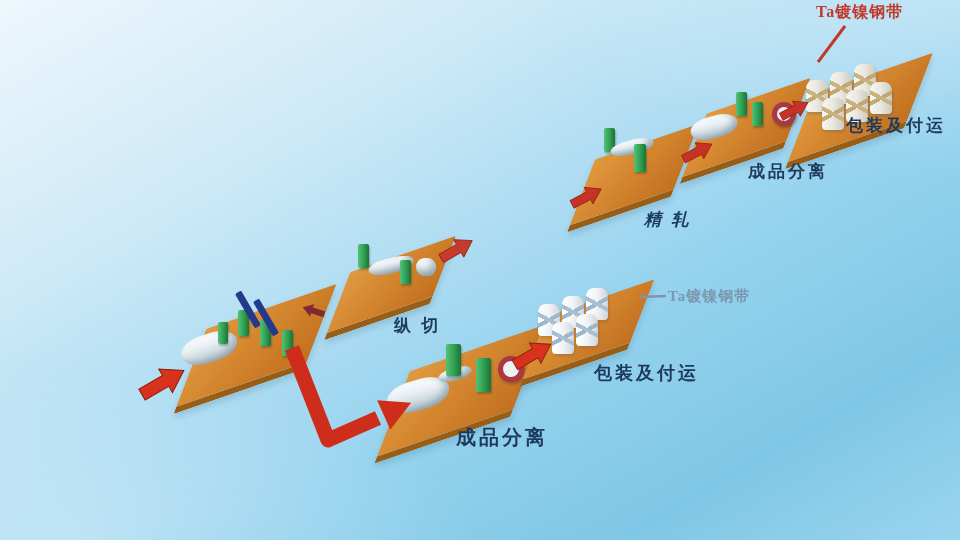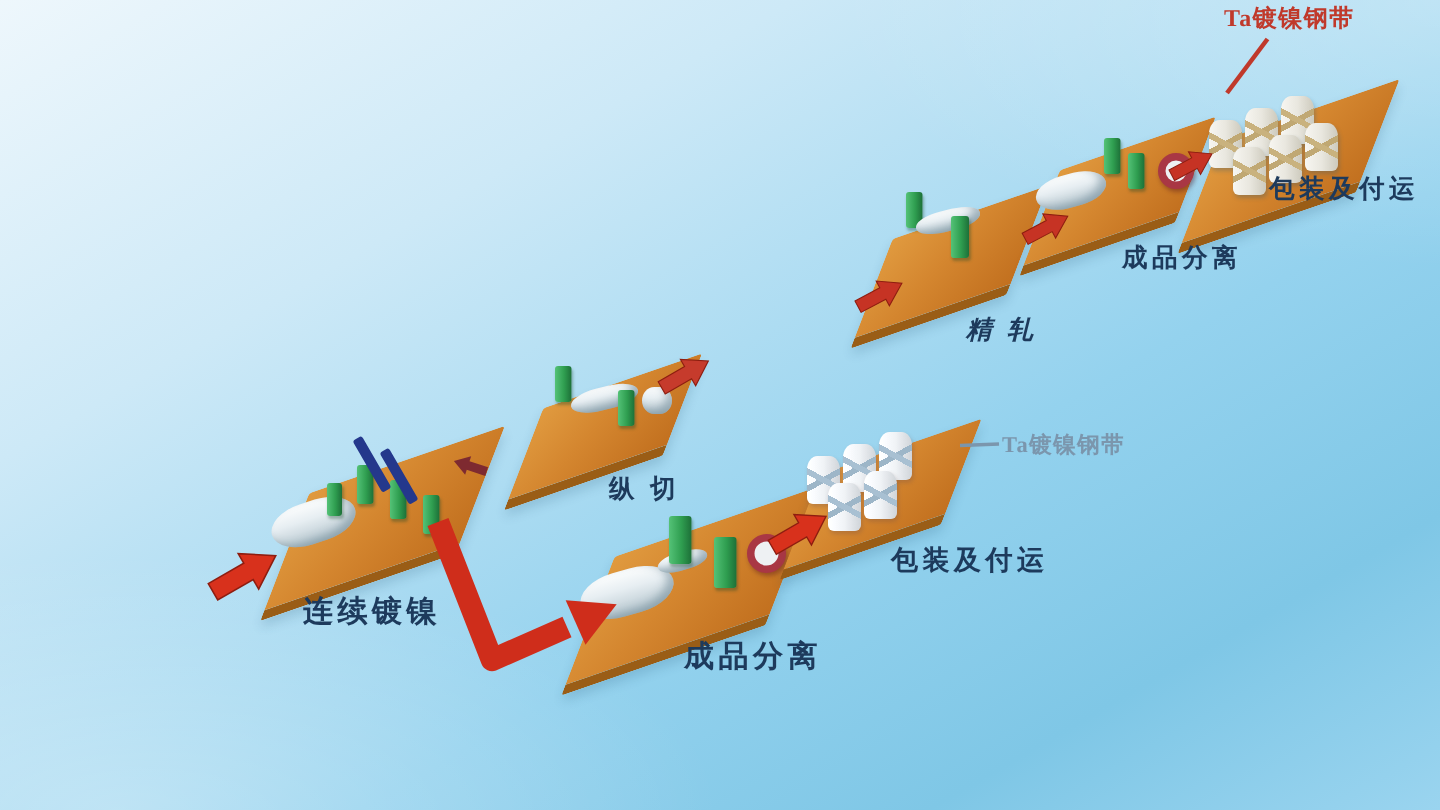--- a/index.html
+++ b/index.html
@@ -88,24 +88,23 @@
 
   <div class="station" style="left:172px;top:292px;width:170px;height:130px;">
     <div class="platform" style="left:14px;top:22px;width:138px;height:64px;"></div>
     <div class="roller" style="left:8px;top:42px;width:58px;height:28px;transform:rotate(-18deg);"></div>
     <div class="post" style="left:66px;top:18px;width:11px;height:26px;"></div>
     <div class="post" style="left:88px;top:28px;width:11px;height:26px;"></div>
     <div class="post" style="left:110px;top:38px;width:11px;height:26px;"></div>
     <div class="post" style="left:46px;top:30px;width:10px;height:22px;"></div>
     <div class="strap" style="left:56px;top:14px;width:40px;height:7px;transform:rotate(60deg);"></div>
     <div class="strap" style="left:74px;top:22px;width:40px;height:7px;transform:rotate(60deg);"></div>
-    <div class="label" style="left:30px;top:102px;font-size:20px;">连续镀镍</div>
-  </div>
-
-  <div class="station" style="left:340px;top:236px;width:135px;height:105px;">
+  </div>
+
+  <div class="station" style="left:328px;top:236px;width:135px;height:105px;">
     <div class="platform" style="left:6px;top:24px;width:112px;height:50px;"></div>
     <div class="post" style="left:30px;top:8px;width:11px;height:24px;"></div>
     <div class="roller" style="left:40px;top:22px;width:46px;height:15px;transform:rotate(-14deg);"></div>
     <div class="post" style="left:72px;top:24px;width:11px;height:24px;"></div>
     <div class="roller" style="left:88px;top:22px;width:20px;height:18px;"></div>
     <div class="label" style="left:66px;top:78px;font-size:17px;">纵 切</div>
   </div>
 
 
   <div class="station" style="left:572px;top:126px;width:140px;height:105px;font-style:italic;">

